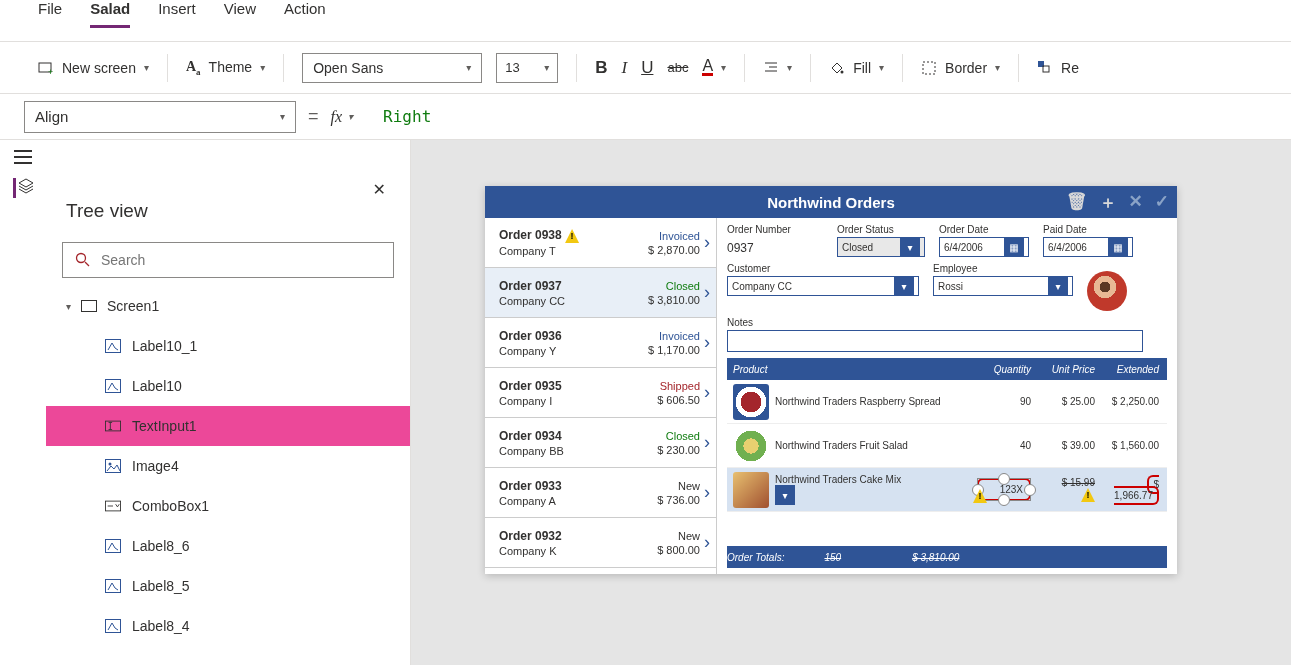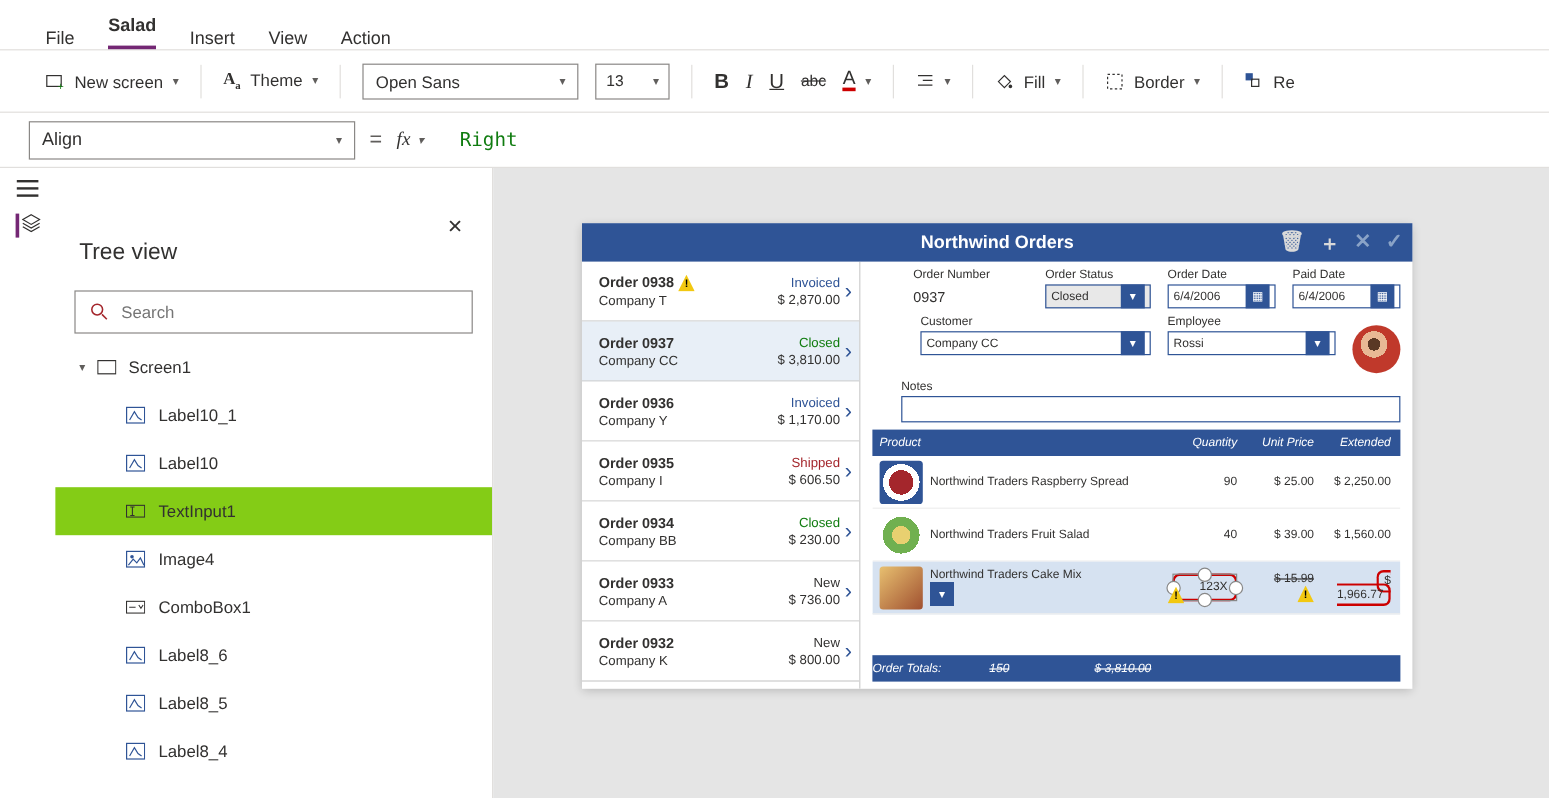--- a/index.html
+++ b/index.html
@@ -1,17 +1,17 @@
 <!DOCTYPE html>
 <html><head>
 <meta charset="utf-8">
 <style>
 * { box-sizing: border-box; margin: 0; padding: 0; }
 body { font-family: "Segoe UI", Arial, sans-serif; font-size: 13px; color: #323130; background: #fff; overflow: hidden; width: 1291px; height: 665px; }
-.menubar { height: 42px; display: flex; align-items: flex-end; padding-left: 38px; gap: 28px; border-bottom: 1px solid #e1dfdd; }
+.menubar { height: 42px; display: flex; align-items: flex-start; padding-left: 38px; gap: 28px; border-bottom: 1px solid #e1dfdd; }
 .menu-item { font-size: 15px; cursor: pointer; }
 .menu-item.active { font-weight: 600; border-bottom: 3px solid #742774; padding-bottom: 8px; }
 .ribbon { height: 52px; display: flex; align-items: center; padding-left: 38px; gap: 14px; border-bottom: 1px solid #e1dfdd; }
 .ribbon-btn { display: flex; align-items: center; gap: 8px; font-size: 14px; cursor: pointer; }
 .ribbon-sep { width: 1px; height: 28px; background: #e1dfdd; margin: 0 4px; }
 .font-select { width: 180px; height: 30px; border: 1px solid #8a8886; display: flex; align-items: center; justify-content: space-between; padding: 0 10px; font-size: 14px; }
 .size-select { width: 62px; height: 30px; border: 1px solid #8a8886; display: flex; align-items: center; justify-content: space-between; padding: 0 8px; }
 .chev { font-size: 10px; color: #605e5c; }
 .formula-row { height: 46px; display: flex; align-items: center; padding-left: 24px; gap: 12px; border-bottom: 1px solid #e1dfdd; }
 .prop-select { width: 272px; height: 32px; border: 1px solid #8a8886; display: flex; align-items: center; justify-content: space-between; padding: 0 10px; font-size: 15px; }
@@ -25,21 +25,21 @@
 .treeview { width: 365px; border-right: 1px solid #e1dfdd; display: flex; flex-direction: column; }
 .tv-header { display: flex; align-items: center; justify-content: space-between; padding: 16px 24px 12px 20px; }
 .tv-title { font-size: 19px; margin-top: 44px; }
 .tv-close { font-size: 16px; cursor: pointer; }
 .tv-search { margin: 8px 16px; border: 1px solid #8a8886; height: 36px; display: flex; align-items: center; padding: 0 12px; gap: 10px; justify-content: center; }
 .tv-search input { border: none; outline: none; font-size: 14px; flex: 1; }
 .tree-scroll { flex: 1; overflow-y: auto; position: relative; }
 .tree-scroll::-webkit-scrollbar { width: 10px; }
 .tree-scroll::-webkit-scrollbar-thumb { background: #c8c6c4; }
 .tree-node { height: 40px; display: flex; align-items: center; gap: 10px; padding-left: 20px; cursor: pointer; font-size: 14px; }
-.tree-node.selected { background: #84cc16; }
+.tree-node.selected { background: #ec4899; }
 .tree-node.child { padding-left: 58px; }
 .node-icon { width: 18px; height: 14px; display: inline-flex; align-items: center; justify-content: center; }
 .canvas { flex: 1; background: #e5e5e5; padding: 46px 0 0 74px; overflow: hidden; }
 .app { width: 692px; height: 388px; background: #fff; box-shadow: 0 2px 8px rgba(0,0,0,0.2); display: flex; flex-direction: column; }
 .app-header { height: 32px; background: #2f5496; color: #fff; display: flex; align-items: center; justify-content: center; font-weight: 600; font-size: 15px; position: relative; }
 .app-header .icons { position: absolute; right: 8px; display: flex; gap: 12px; font-size: 17px; color: #d9d9d9; }
 .app-body { flex: 1; display: flex; overflow: hidden; font-size: 11px; }
 .orders-list { width: 232px; border-right: 1px solid #ccc; overflow-y: auto; }
 .orders-list::-webkit-scrollbar { width: 8px; }
 .orders-list::-webkit-scrollbar-thumb { background: #c8c6c4; }
@@ -48,21 +48,21 @@
 .order-left { display: flex; flex-direction: column; gap: 2px; }
 .order-id { font-weight: 600; font-size: 12px; }
 .order-right { display: flex; flex-direction: column; align-items: flex-end; gap: 2px; min-width: 64px; }
 .status.Invoiced { color: #2f5496; }
 .status.Closed { color: #107c10; }
 .status.Shipped { color: #a4262c; }
 .status.New { color: #323130; }
 .chev-r { color: #2f5496; font-size: 18px; margin-left: 4px; }
 .warn { display: inline-flex; align-items: center; justify-content: center; width: 14px; height: 14px; background: #f2c811; color: #000; font-size: 9px; font-weight: bold; clip-path: polygon(50% 0, 100% 100%, 0 100%); }
 .detail { flex: 1; padding: 6px 10px; display: flex; flex-direction: column; }
-.form-row { display: flex; gap: 14px; margin-bottom: 6px; justify-content: flex-end; }
+.form-row { display: flex; gap: 14px; margin-bottom: 6px; }
 .form-field { display: flex; flex-direction: column; gap: 2px; }
 .form-field label { font-size: 10px; color: #323130; }
 .form-field .f-val { height: 20px; border: 1px solid #2f5496; display: flex; align-items: center; justify-content: space-between; padding: 0 4px; font-size: 10px; }
 .f-box { width: 20px; height: 20px; background: #2f5496; color: #fff; display: flex; align-items: center; justify-content: center; font-size: 10px; }
 .avatar { width: 40px; height: 40px; border-radius: 50%; background: radial-gradient(circle at 45% 40%, #5a3825 0 16%, #e8b894 16% 34%, #c0392b 34% 100%); margin-top: 8px; }
 .line-header { height: 22px; background: #2f5496; color: #fff; display: flex; align-items: center; font-size: 10px; font-style: italic; }
 .lh-prod { flex: 1; padding-left: 6px; }
 .lh-col { width: 64px; text-align: right; padding-right: 8px; }
 .lines { flex: 1; overflow-y: auto; }
 .line { display: flex; align-items: center; height: 44px; border-bottom: 1px solid #eee; }

